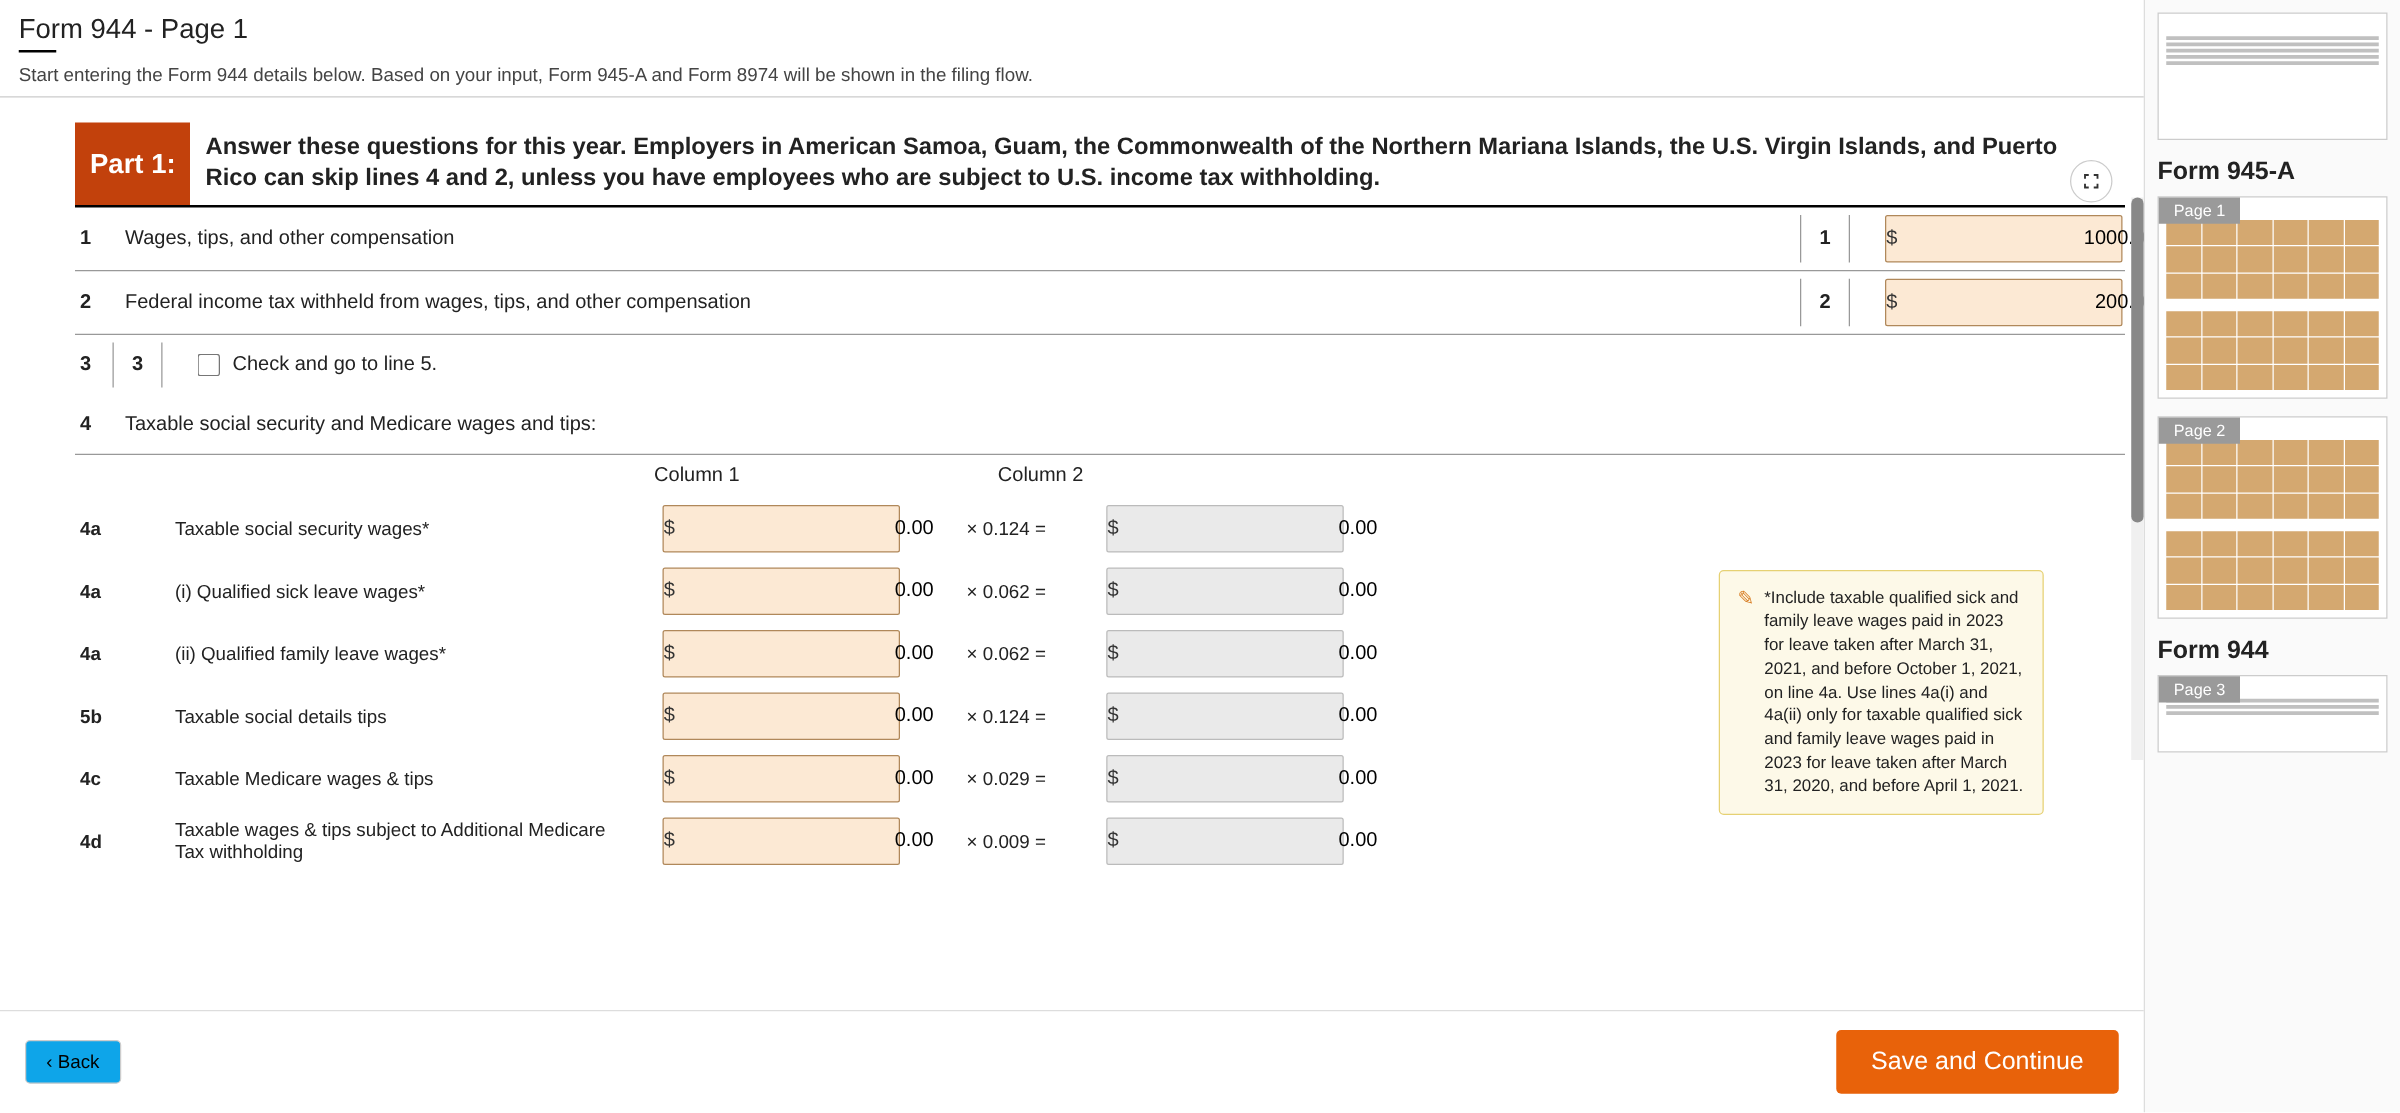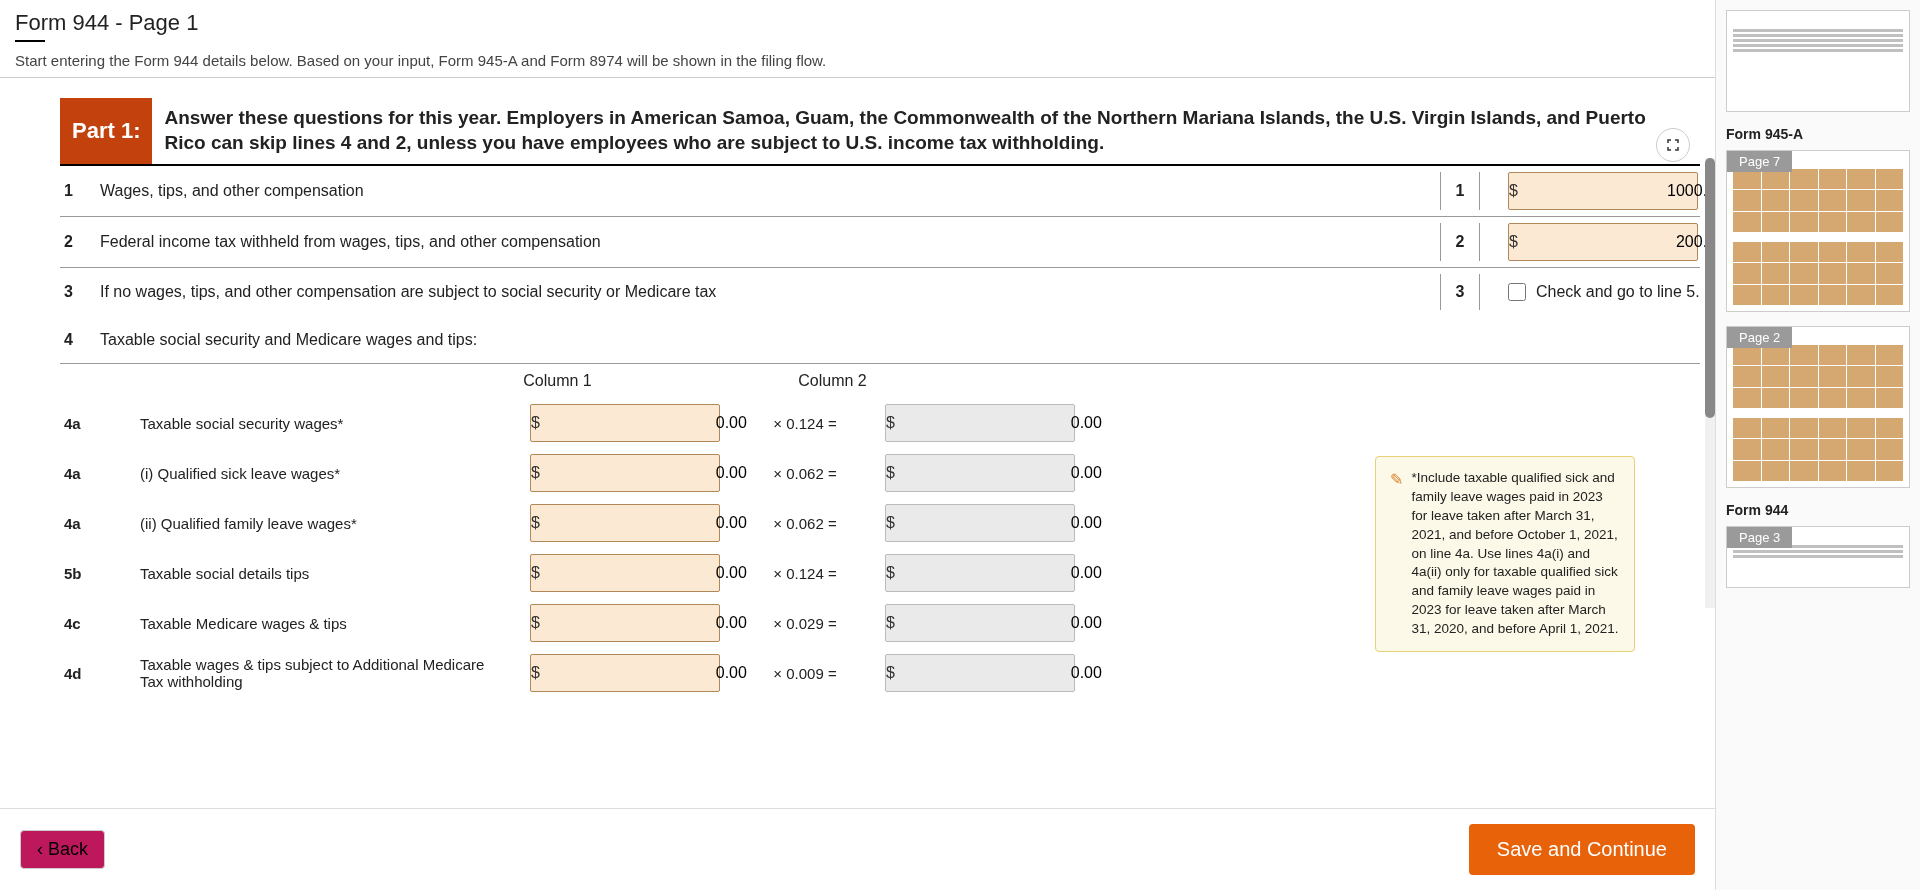--- a/index.html
+++ b/index.html
@@ -32,24 +32,24 @@
 .sub-col1 { width:195px; }
 .mult { width:80px; text-align:center; font-size:15px; }
 .sub-col2 { width:195px; }
 .cols-header { display:flex; padding:8px 0; }
 .cols-header .spacer1{ width:400px; }
 .cols-header .ch { width:195px; text-align:center; font-size:16px; }
 .cols-header .spacer2{ width:80px; }
 .note-box { position:absolute; right:80px; top:378px; width:260px; background:#fdf9e8; border:1px solid #e6d173; border-radius:4px; padding:12px 14px; font-size:13.5px; line-height:1.4; display:flex; }
 .note-box .icon { color:#d9822b; margin-right:8px; font-size:16px; flex-shrink:0; }
 .footer { border-top:1px solid #ddd; padding:15px 20px; display:flex; justify-content:space-between; align-items:center; }
-.back-btn { border:1px solid #ccc; background:#be185d; padding:8px 16px; border-radius:4px; font-size:18px; cursor:pointer; }
+.back-btn { border:1px solid #ccc; background:#0ea5e9; padding:8px 16px; border-radius:4px; font-size:15px; cursor:pointer; }
 .continue-btn { background:#e8620a; color:#fff; border:none; padding:14px 28px; font-size:20px; border-radius:4px; cursor:pointer; }
 .sidebar { width:205px; border-left:1px solid #ddd; background:#fafafa; padding:10px; overflow-y:auto; }
-.sidebar h2 { font-size:14px; font-weight:600; margin:12px 0 8px; color:#222; }
+.sidebar h2 { font-size:20px; font-weight:600; margin:12px 0 8px; color:#222; }
 .thumb { border:1px solid #ccc; background:#fff; margin-bottom:14px; position:relative; }
 .thumb .pg-label { position:absolute; top:0; left:0; background:#9a9a9a; color:#fff; font-size:13px; padding:3px 12px; }
 .thumb-inner { padding:6px; }
 .mini-table { height:160px; display:flex; flex-direction:column; gap:1px; padding-top:18px;}
 .mini-row { display:flex; gap:1px; flex:1;}
 .mini-cell { flex:1; background:#d4a870; }
 .mini-doc { height:100px; padding:18px 6px 6px; display:flex; flex-direction:column; gap:2px;}
 .mini-line { height:3px; background:#c0c0c0; }
 .scrollbar-stub { position:absolute; right:0; top:80px; bottom:200px; width:10px; background:#f0f0f0;}
 .scrollbar-thumb { width:10px; background:#888; height:260px; border-radius:5px;}
@@ -98,21 +98,20 @@
         <div class="line-value-cell">
           <div class="input-box">
             <span class="prefix">$</span>
             <input type="text" value="200.00" style="">
           </div>
         </div>
       </div>
 
       <div class="line-row check-row no-border">
         <div class="line-num">3</div>
-        <div class="line-label">If no wages, tips, and other compensation are subject to social security or Medicare tax</div>
         <div class="line-num-box">3</div>
         <div class="line-value-cell">
           <input type="checkbox" style="">
           <span>Check and go to line 5.</span>
         </div>
       </div>
 
       <div class="line-row">
         <div class="line-num">4</div>
         <div class="line-label">Taxable social security and Medicare wages and tips:</div>
@@ -258,21 +257,21 @@
           <div class="mini-line"></div>
           <div class="mini-line"></div>
           <div class="mini-line"></div>
           <div class="mini-line"></div>
       </div>
     </div>
 
     <h2>Form 945-A</h2>
 
     <div class="thumb">
-      <div class="pg-label">Page 7</div>
+      <div class="pg-label">Page 1</div>
       <div class="thumb-inner mini-table">
         <div class="mini-row">
             <div class="mini-cell"></div>
             <div class="mini-cell"></div>
             <div class="mini-cell"></div>
             <div class="mini-cell"></div>
             <div class="mini-cell"></div>
             <div class="mini-cell"></div>
           </div>
         <div class="mini-row">

